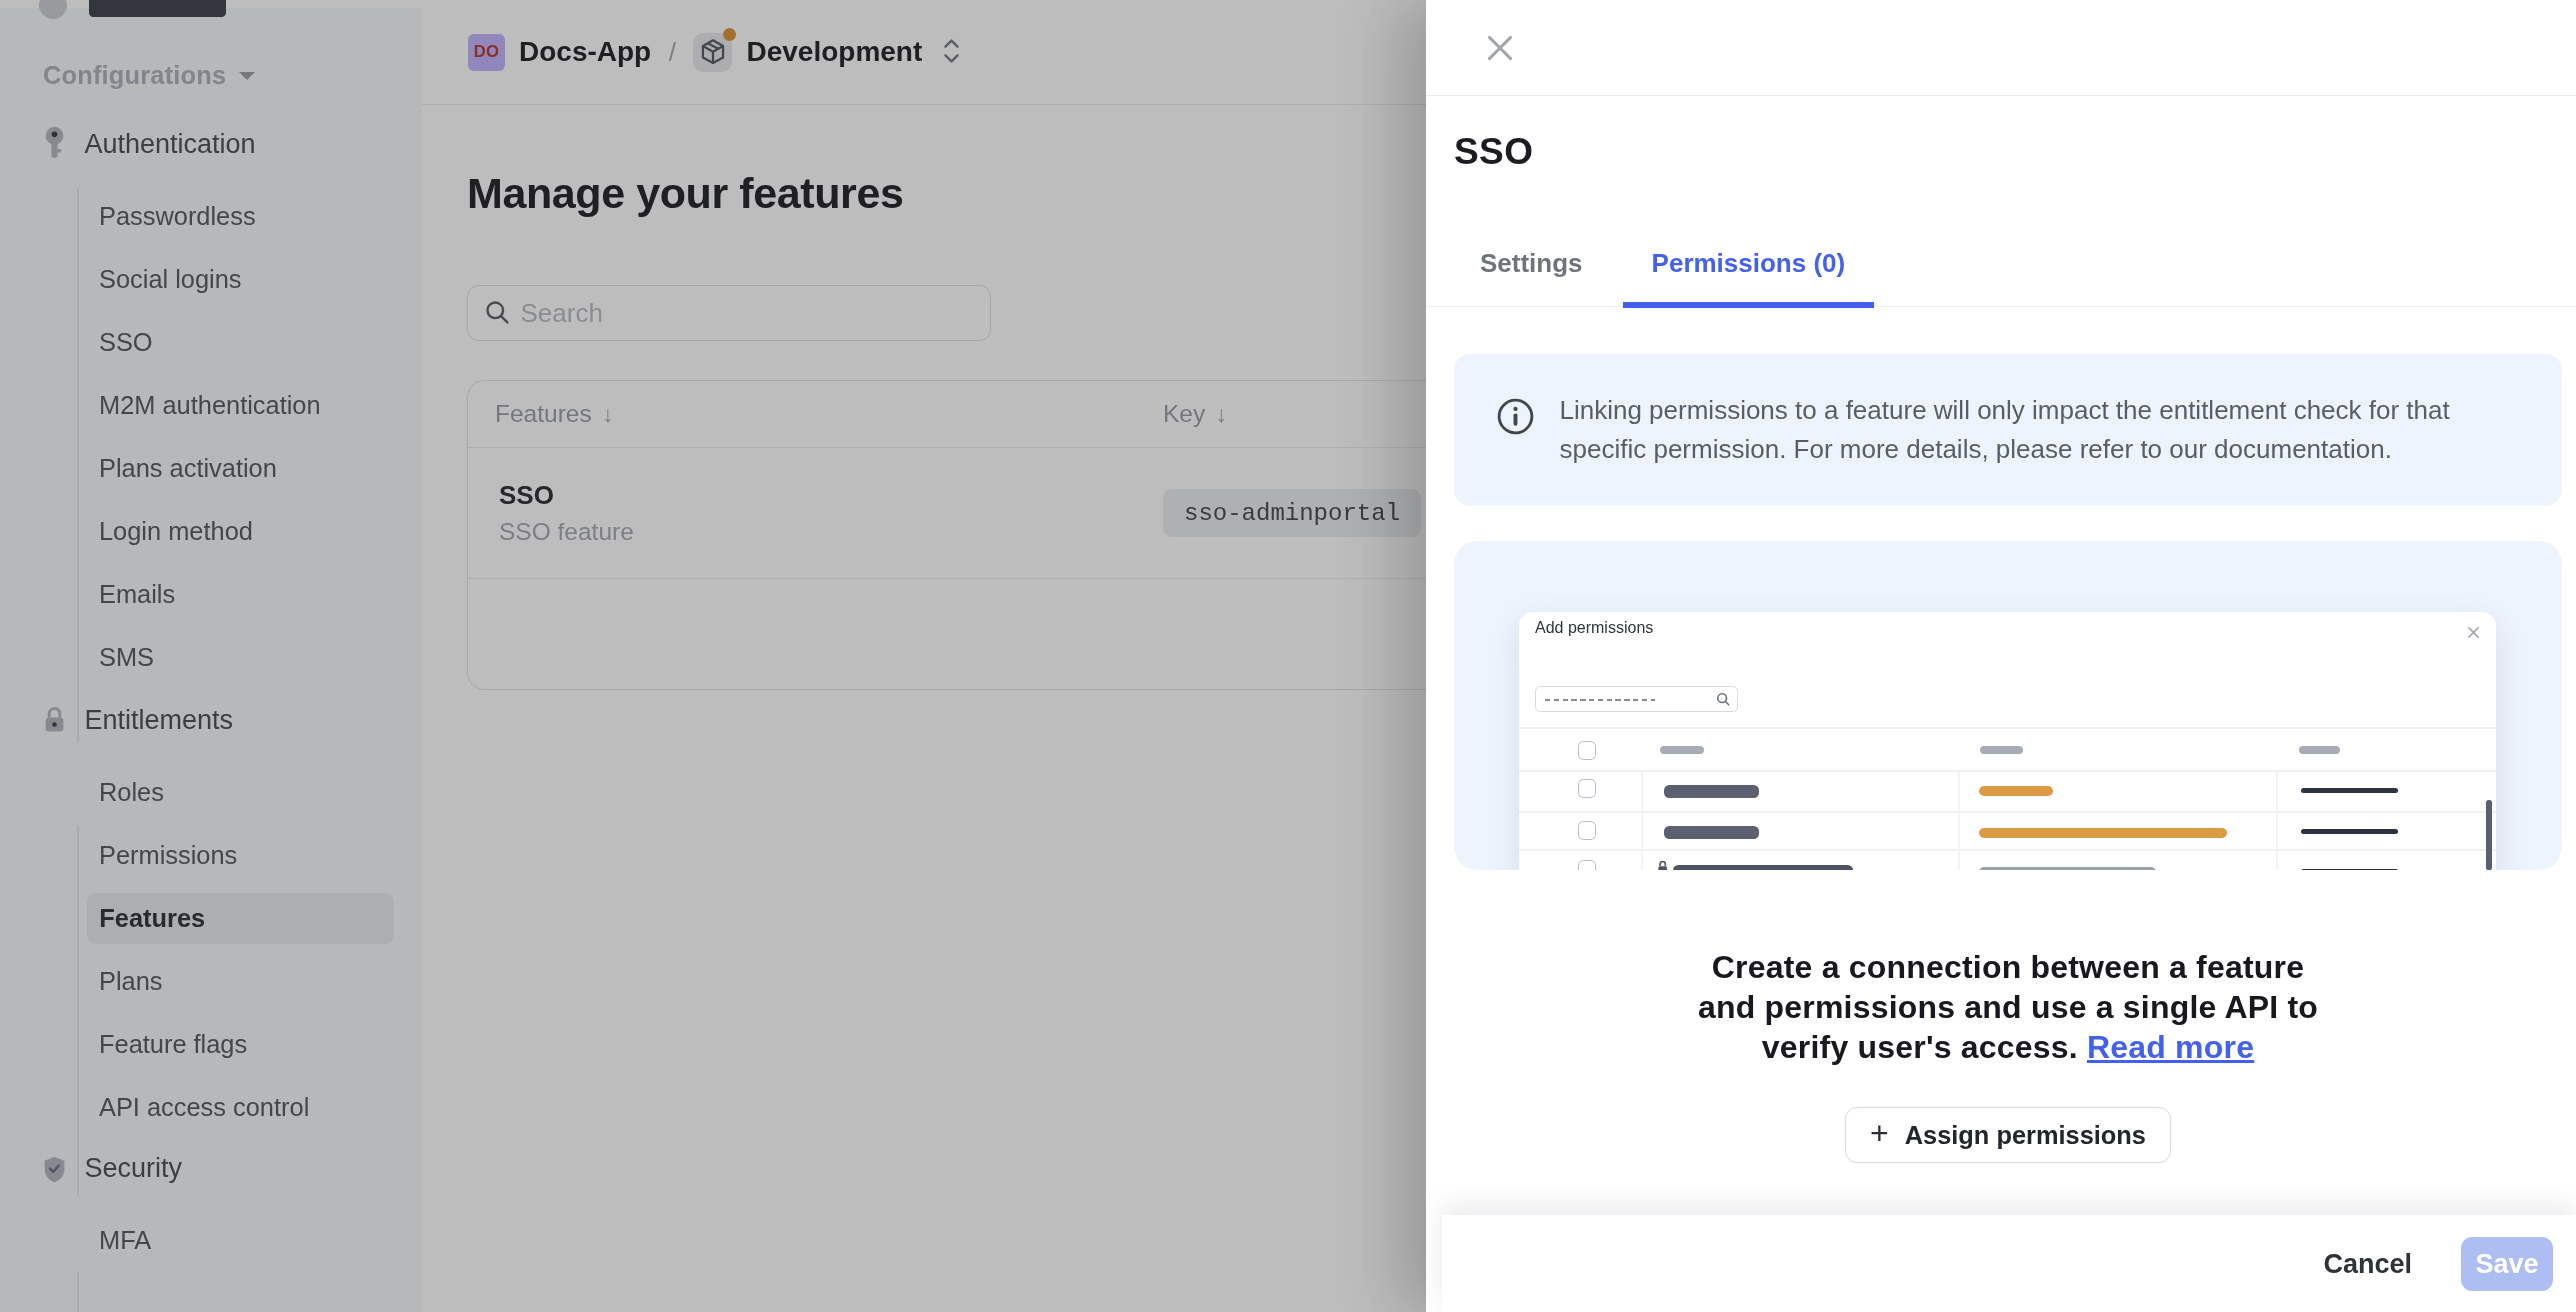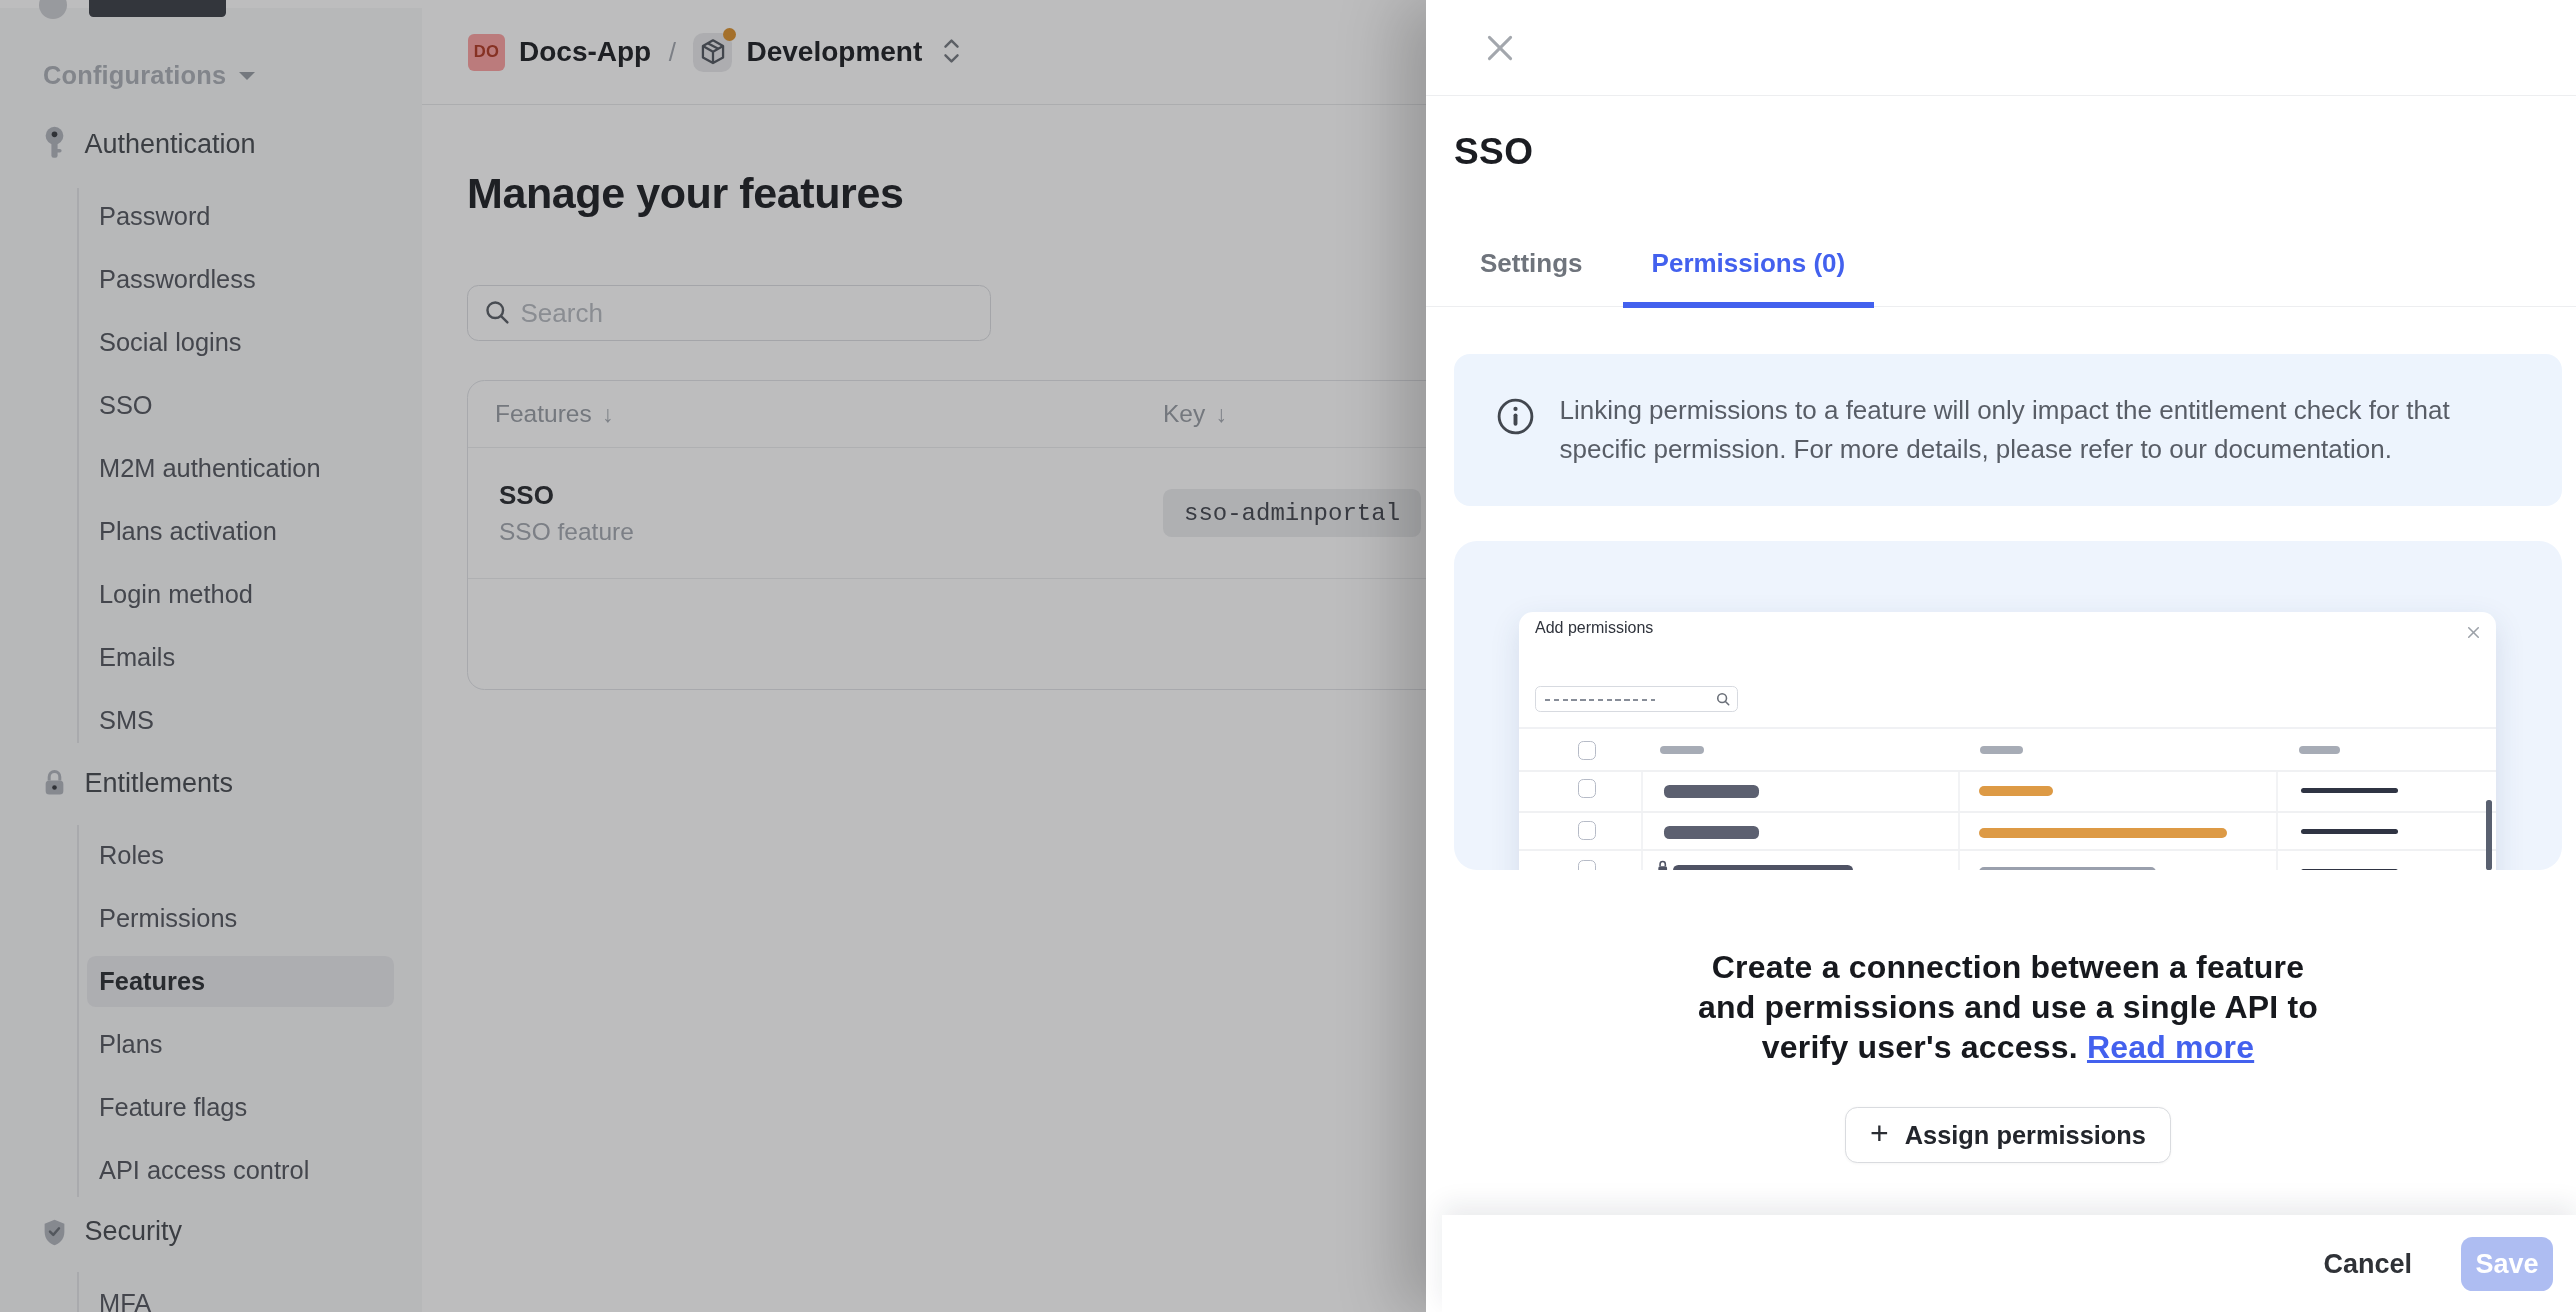--- a/index.html
+++ b/index.html
@@ -26,21 +26,21 @@
   .sub-list li { margin-left:99px; height:63px; line-height:63px; font-size:25.4px; color:#595D64; }
   .sub-list li.selected { margin-left:87px; margin-top:6.1px; margin-bottom:6.1px; width:307px;
              height:51px; line-height:51px; padding-left:12.3px; background:#EAEBED;
              border-radius:8.8px; font-weight:700; color:#34373C; }
   .guide { position:absolute; left:77px; width:1.8px; background:#E4E5E8; }
 
   
   .main { position:absolute; left:422px; top:0; right:0; height:1313px; background:#fff; }
   .breadcrumb { display:flex; align-items:center; height:105px; padding-left:46px; gap:14px;
                 border-bottom:1.8px solid #E8E9EB; }
-  .app-badge { width:37px; height:37px; border-radius:6px; background:#fca5a5; color:#B43F2B;
+  .app-badge { width:37px; height:37px; border-radius:6px; background:#c4b5fd; color:#B43F2B;
                font-size:16.6px; font-weight:700; display:flex; align-items:center; justify-content:center;
                letter-spacing:0.4px; }
   .bc-name { font-size:28px; font-weight:600; color:#26282D; }
   .bc-sep { font-size:26px; color:#A6ABB2; margin:0 3.5px; }
   .env-tile { position:relative; width:39px; height:39px; border-radius:10.5px; background:#E9EAEC;
               display:flex; align-items:center; justify-content:center; }
   .env-dot { position:absolute; right:-3.5px; top:-4.4px; width:13px; height:13px; border-radius:50%;
              background:#DD9636; }
   .main-body { padding:64px 0 0 45px; }
   .page-title { font-size:43px; font-weight:800; color:#26282D; letter-spacing:-0.4px; }
@@ -139,21 +139,20 @@
           </svg>
       </span>
       <span class="slabel">Authentication</span>
       <span class="chev">
         <svg width="24.5" height="14" viewBox="0 0 28 16">
             <polyline points="3,13 14,3 25,13" fill="none" stroke="#3F4247" stroke-width="3.4" stroke-linecap="round" stroke-linejoin="round"></polyline>
           </svg>
       </span>
     </div>
     <ul class="sub-list">
-      <li>Password</li>
       <li>Passwordless</li>
       <li>Social logins</li>
       <li>SSO</li>
       <li>M2M authentication</li>
       <li>Plans activation</li>
       <li>Login method</li>
       <li>Emails</li>
       <li>SMS</li>
     </ul>
 

